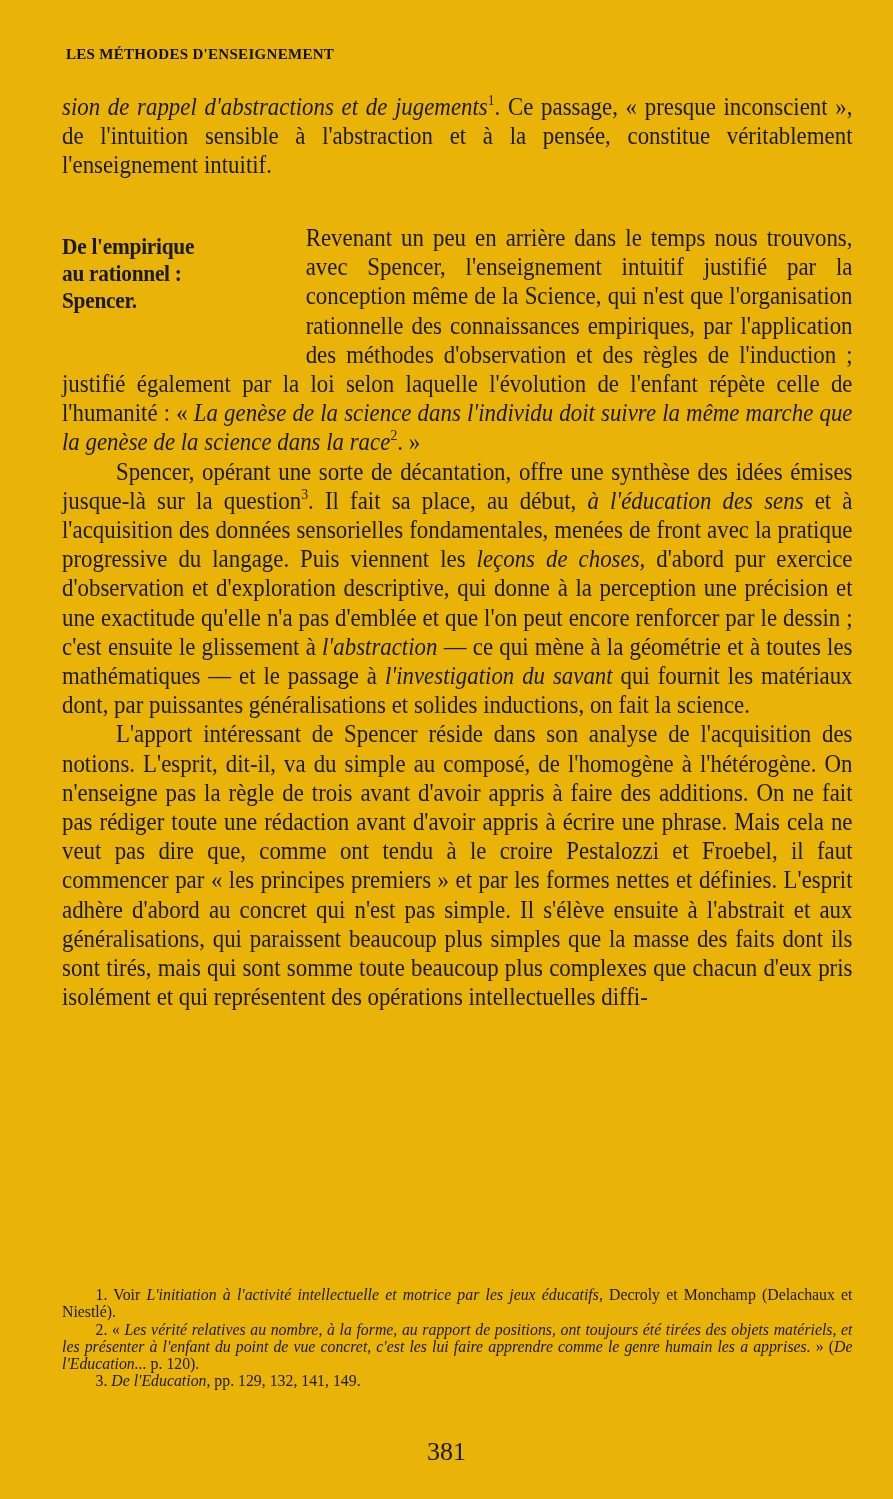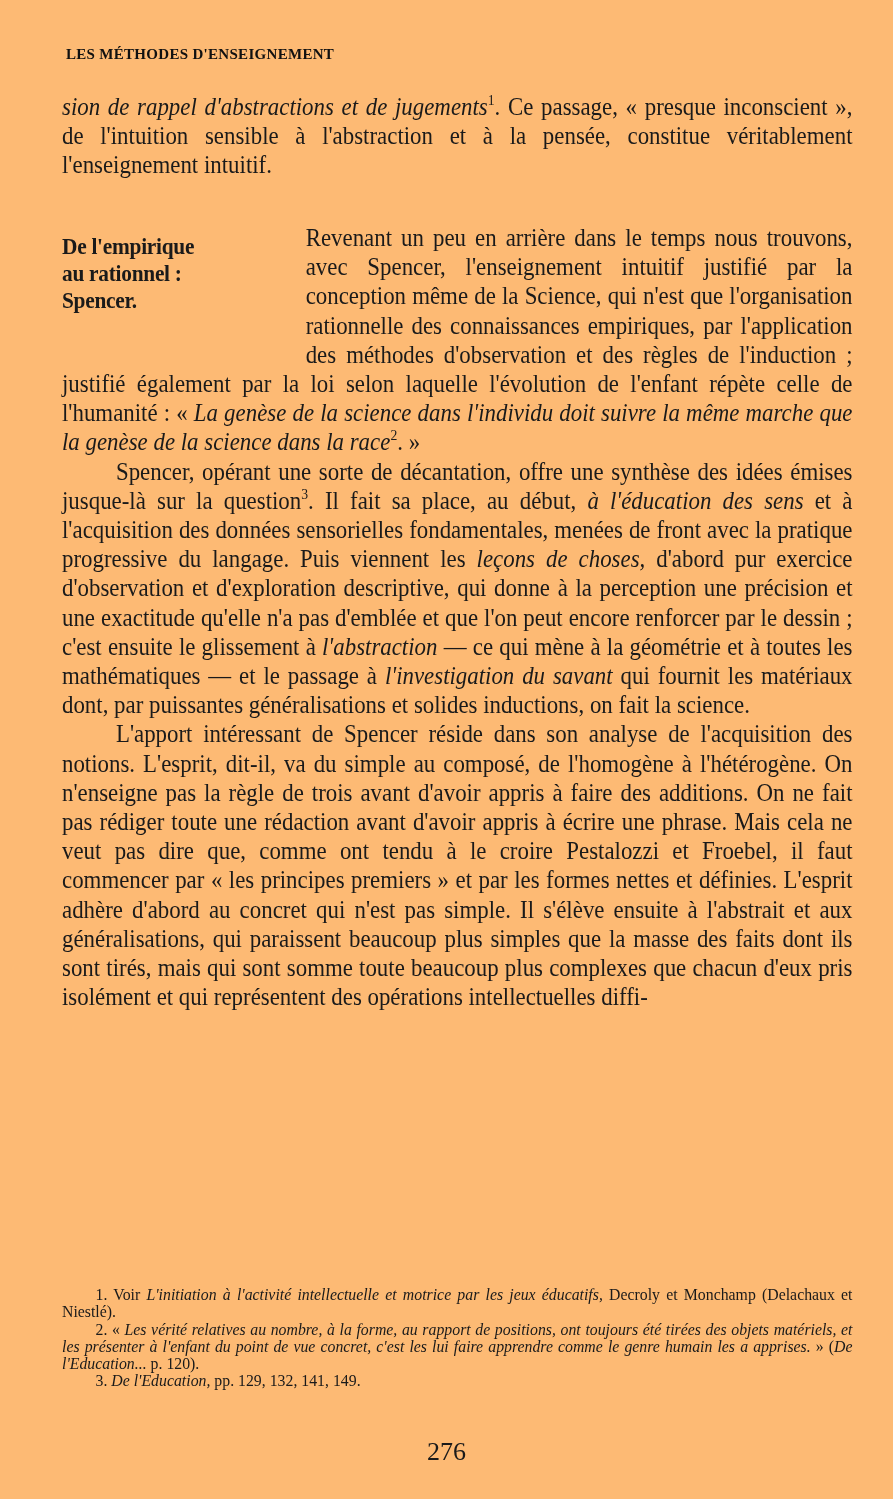--- a/index.html
+++ b/index.html
@@ -12,21 +12,21 @@
       height: 1499px;
       position: relative;
       overflow: hidden;
       font-family: "Liberation Serif", "DejaVu Serif", serif;
       color: #1a1a1a;
     }
     .page {
       position: absolute;
       left: 0; top: 0;
       width: 893px; height: 1499px;
-      background: #fdba74;
+      background: #eab308;
     }
     .running-head {
       position: absolute;
       left: 66px;
       top: 46px;
       font-family: "Liberation Serif", "DejaVu Serif", serif;
       font-weight: bold;
       font-size: 15px;
       letter-spacing: 0.3px;
       color: #111;
@@ -130,15 +130,15 @@
       <span>1. Voir </span><em>L'initiation à l'activité intellectuelle et motrice par les jeux éducatifs,</em><span> Decroly et Monchamp (Delachaux et Niestlé).</span>
     </p>
     <p class="fn-indent">
       <span>2. « </span><em>Les vérité relatives au nombre, à la forme, au rapport de positions, ont toujours été tirées des objets matériels, et les présenter à l'enfant du point de vue concret, c'est les lui faire apprendre comme le genre humain les a apprises.</em><span> » (</span><em>De l'Education...</em><span> p. 120).</span>
     </p>
     <p class="fn-indent">
       <span>3. </span><em>De l'Education,</em><span> pp. 129, 132, 141, 149.</span>
     </p>
   </div>
 
-  <div class="page-number">276</div>
+  <div class="page-number">381</div>
 
 </div>
 
 </body></html>

